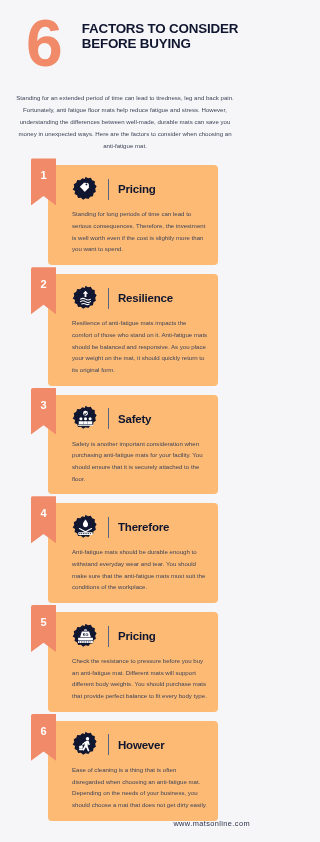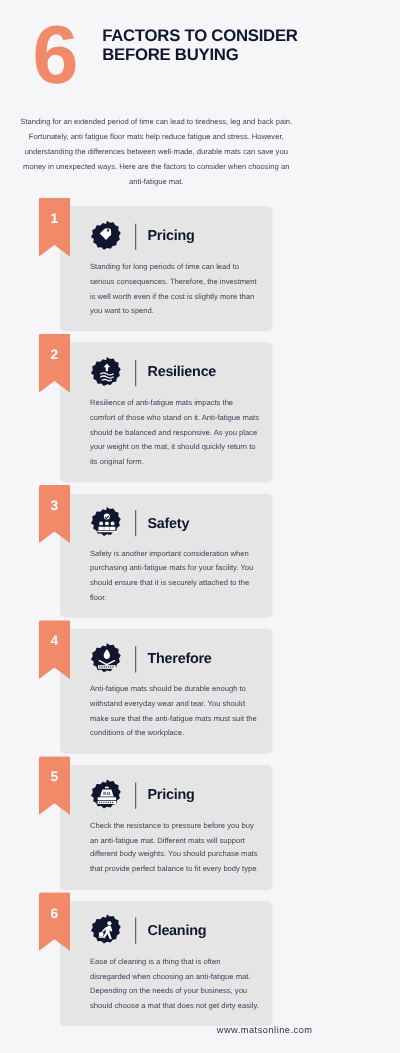--- a/index.html
+++ b/index.html
@@ -80,21 +80,21 @@
     gap: 9px;
   }
 
   .card-wrap {
     position: relative;
     margin-left: 48px;
     margin-right: 32px;
   }
 
   .card {
-    background: #e5e5e5;
+    background: #fdba74;
     border-radius: 4px;
     padding: 9px 10px 10px 24px;
     min-height: 74px;
   }
 
   
   .ribbon {
     position: absolute;
     left: -17px;
     top: -7px;
@@ -323,21 +323,21 @@
           <svg viewBox="0 0 40 40" width="27" height="27">
             <path fill="#10162f" d="M20 1l3.6 2.3 4.2-.7 2.1 3.7 4 1.5-.3 4.3 2.9 3.2-2.2 3.7 1.1 4.2-3.5 2.5-.8 4.2-4.2.8-2.5 3.5-4.2-1.1-3.7 2.2-3.2-2.9-4.3.3-1.5-4-3.7-2.1.7-4.2L1 20l2.3-3.6-.7-4.2 3.7-2.1 1.5-4 4.3.3L15.3 3.5l3.7 1.1z"></path>
             <circle cx="23" cy="11.4" r="2.5" fill="#ffffff"></circle>
             <path fill="#ffffff" d="M21.6 14.3h3l1.9 6.1-2 .8-1-3-.3 4.2 2.6 7.3-2.1.8-3-6.8-3.4 5.4-1.9-1.2 3.1-6 .1-4.3-1.7 2.6-2-1z"></path>
             <path fill="none" stroke="#ffffff" stroke-width="1.4" stroke-linecap="round" d="M19.2 16.4l-5.1 5.8"></path>
             <rect x="10.6" y="22" width="5.3" height="4.4" rx="1" fill="#ffffff"></rect>
             <rect x="10.2" y="26.6" width="6.1" height="1.9" rx="0.7" fill="#ffffff"></rect>
           </svg>
         </div>
         <div class="divider"></div>
-        <div class="card-title">Cleaning</div>
+        <div class="card-title">However</div>
       </div>
       <div class="card-body">Ease of cleaning is a thing that is often disregarded when choosing an anti-fatigue mat. Depending on the needs of your business, you should choose a mat that does not get dirty easily.</div>
     </div>
   </div>
 
 </div>
 
 <div class="footer">www.matsonline.com</div>
 
 </body></html>

